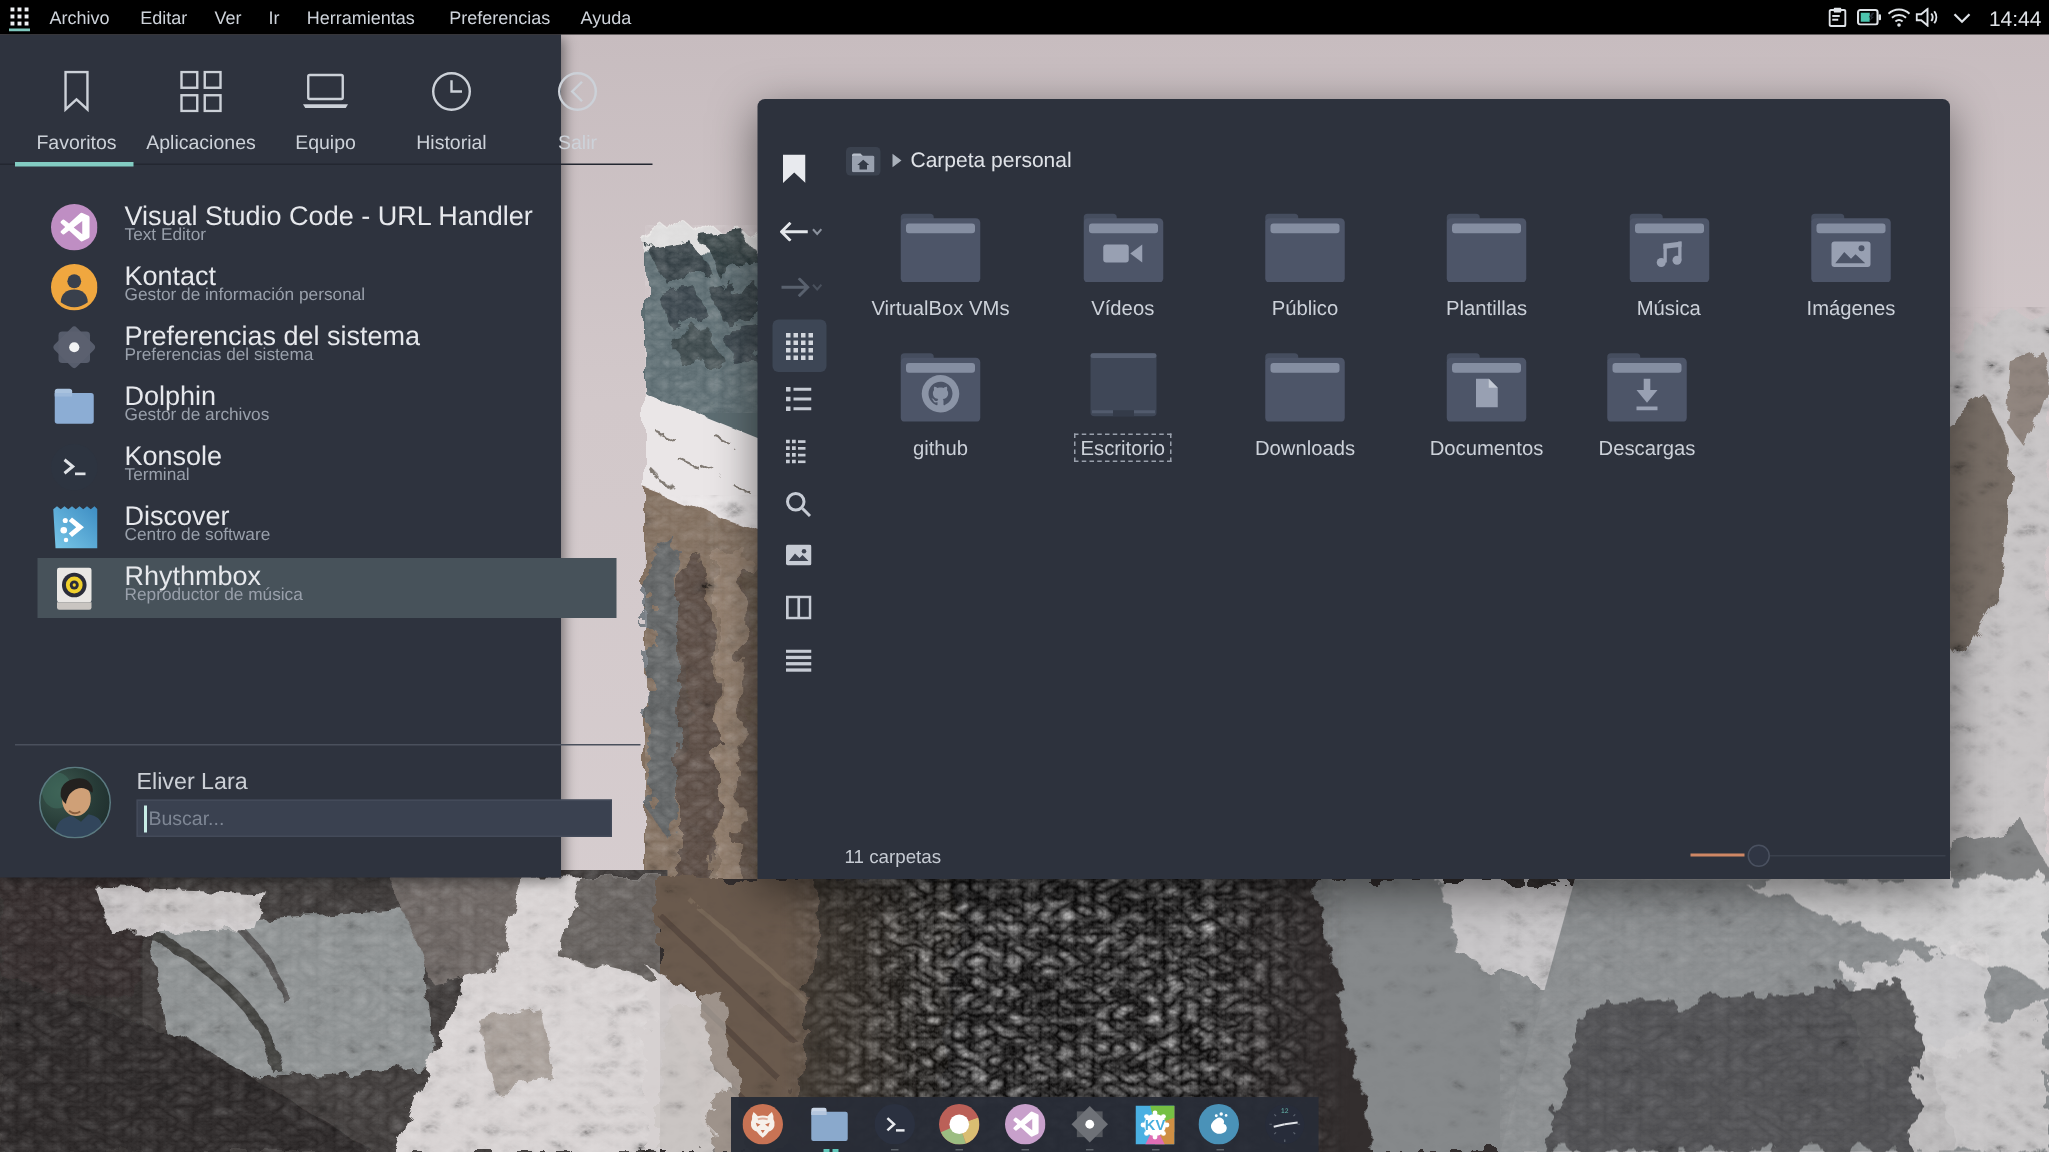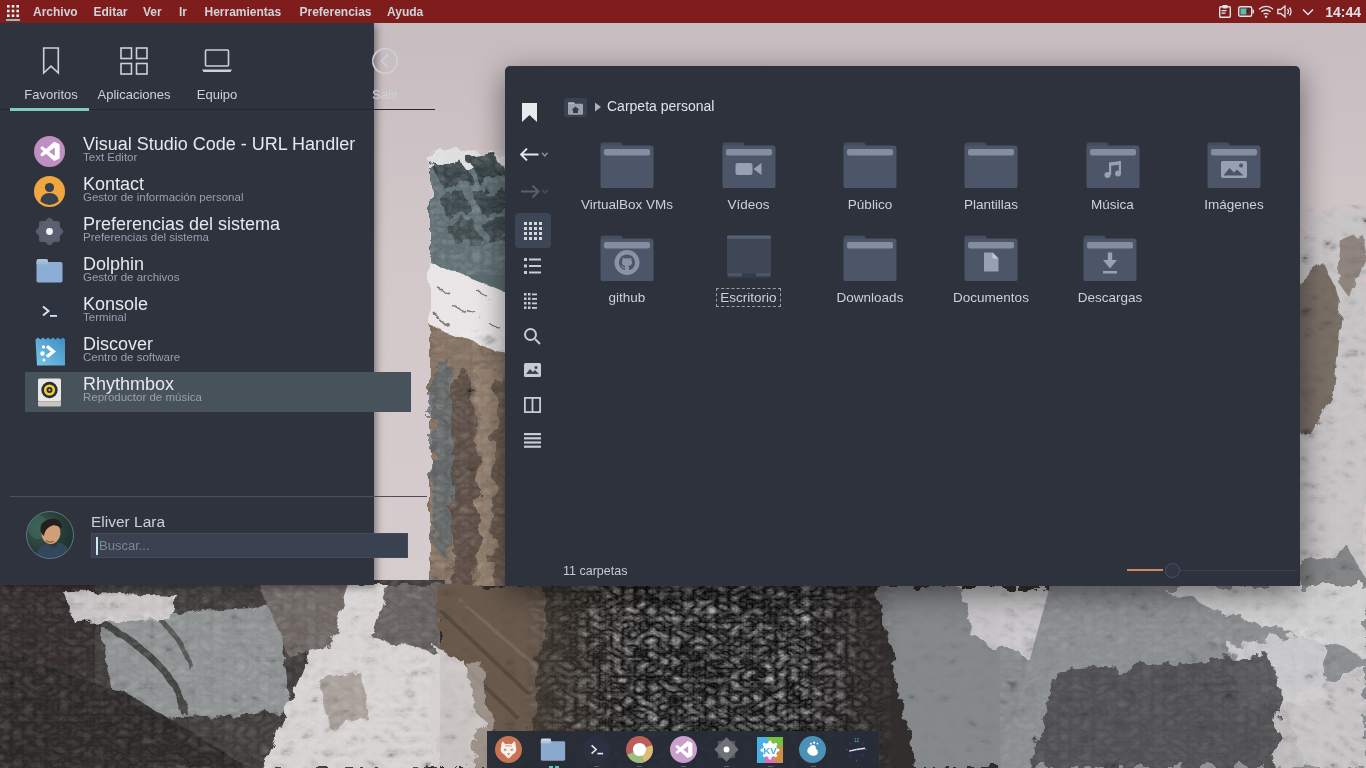--- a/index.html
+++ b/index.html
@@ -1,21 +1,21 @@
 <!DOCTYPE html>
 <html><head>
 <meta charset="utf-8">
 <style>
 * { margin:0; padding:0; box-sizing:border-box; }
 html,body { width:1366px; height:768px; overflow:hidden; background:#cbc0c3; font-family:"Liberation Sans", sans-serif; }
 #screen { position:relative; width:1366px; height:768px; }
 .abs { position:absolute; }
 
 
-#topbar { position:absolute; left:0; top:0; width:1366px; height:23px; background:#7f1d1d; z-index:30;font-weight:bold; }
+#topbar { position:absolute; left:0; top:0; width:1366px; height:23px; background:#000000; z-index:30; }
 #topbar .menu { position:absolute; top:0; height:23px; line-height:24px; color:#ced3da; font-size:12px; }
 #topbar .clock { position:absolute; right:5px; top:0; height:23px; line-height:24px; color:#dfe2e7; font-size:14px; }
 
 
 #panel { position:absolute; left:0; top:23px; width:374px; height:562px; background:#2e333e; z-index:20; box-shadow:2px 2px 8px rgba(0,0,0,0.45); }
 .tab { position:absolute; top:24px; width:110px; text-align:center; color:#cdd2d9; font-size:13px; }
 .tab .ticon { display:block; margin:0 auto 12px auto; height:28px; }
 #tabline { position:absolute; left:0; top:86px; width:435px; border-bottom:1px solid #232730; }
 #tabunderline { position:absolute; left:10px; top:85px; width:79px; height:3px; background:#82ccc2; }
 .approw { position:absolute; left:0; width:435px; height:40px; z-index:2; }
@@ -267,20 +267,27 @@
     </div>
     <div class="tab" style="left:162px">
       <svg class="ticon" width="32" height="28" viewBox="0 0 32 28">
           <g fill="none" stroke="#ccd1d8" stroke-width="1.6">
             <rect x="4.5" y="3" width="23" height="16" rx="1"></rect>
             <path d="M1,22.5 h30 l-1.5,2.5 h-27 z" fill="#ccd1d8" stroke="none"></path>
           </g>
         </svg>
       Equipo
     </div>
+    <div class="tab" style="left:246px">
+      <svg class="ticon" width="28" height="28" viewBox="0 0 28 28">
+          <circle cx="14" cy="14" r="12.2" fill="none" stroke="#ccd1d8" stroke-width="1.6"></circle>
+          <path d="M14,6.5 V14 H21" fill="none" stroke="#ccd1d8" stroke-width="1.6"></path>
+        </svg>
+      Historial
+    </div>
     <div class="tab" style="left:330px">
       <svg class="ticon" width="28" height="28" viewBox="0 0 28 28">
           <circle cx="14" cy="14" r="12.2" fill="none" stroke="#ccd1d8" stroke-width="1.6"></circle>
           <path d="M17,7.5 L10.5,14 L17,20.5" fill="none" stroke="#ccd1d8" stroke-width="1.6"></path>
         </svg>
       Salir
     </div>
     <div id="tabline"></div>
     <div id="tabunderline"></div>
 
@@ -544,21 +551,21 @@
           <rect x="5" y="2.5" width="44" height="3.2" rx="1.5" fill="#586173"></rect>
           <rect x="6" y="40.5" width="14" height="2" fill="#525b6d"></rect>
           <rect x="34" y="40.5" width="14" height="2" fill="#525b6d"></rect>
           <path d="M20,40.5 h14 v4 h-14 z" fill="#343b49"></path>
         </svg><br><span class="lbl" style="outline:1px dashed #99a0ac;outline-offset:1px">Escritorio</span></div>
     <div class="fitem" style="left:431px;top:167px;width:110px"><svg width="54" height="48" viewBox="0 0 54 48">
           <use href="#gfolder"></use>
           <path d="M20,19.5 h8.5 l6,6 v13 h-14.5 z" fill="#98a0b2"></path>
           <path d="M28.5,19.5 l6,6 h-6 z" fill="#c3c9d4"></path>
         </svg><br><span class="lbl">Documentos</span></div>
-    <div class="fitem" style="left:550px;top:167px;width:110px"><svg width="54" height="48" viewBox="0 0 54 48">
+    <div class="fitem" style="left:538px;top:167px;width:110px"><svg width="54" height="48" viewBox="0 0 54 48">
           <use href="#gfolder"></use>
           <rect x="24.8" y="19.5" width="4.4" height="8" fill="#98a0b2"></rect>
           <path d="M20,27 h14 l-7,8.5 z" fill="#98a0b2"></path>
           <rect x="20" y="38" width="14" height="2.5" fill="#98a0b2"></rect>
         </svg><br><span class="lbl">Descargas</span></div>
 
     <div id="statusl">11 carpetas</div>
 
     <div style="position:absolute;left:622px;top:503px;width:36px;height:2px;background:#cf8765"></div>
     <div style="position:absolute;left:675px;top:503.5px;width:117px;height:1.5px;background:#3a404c"></div>

